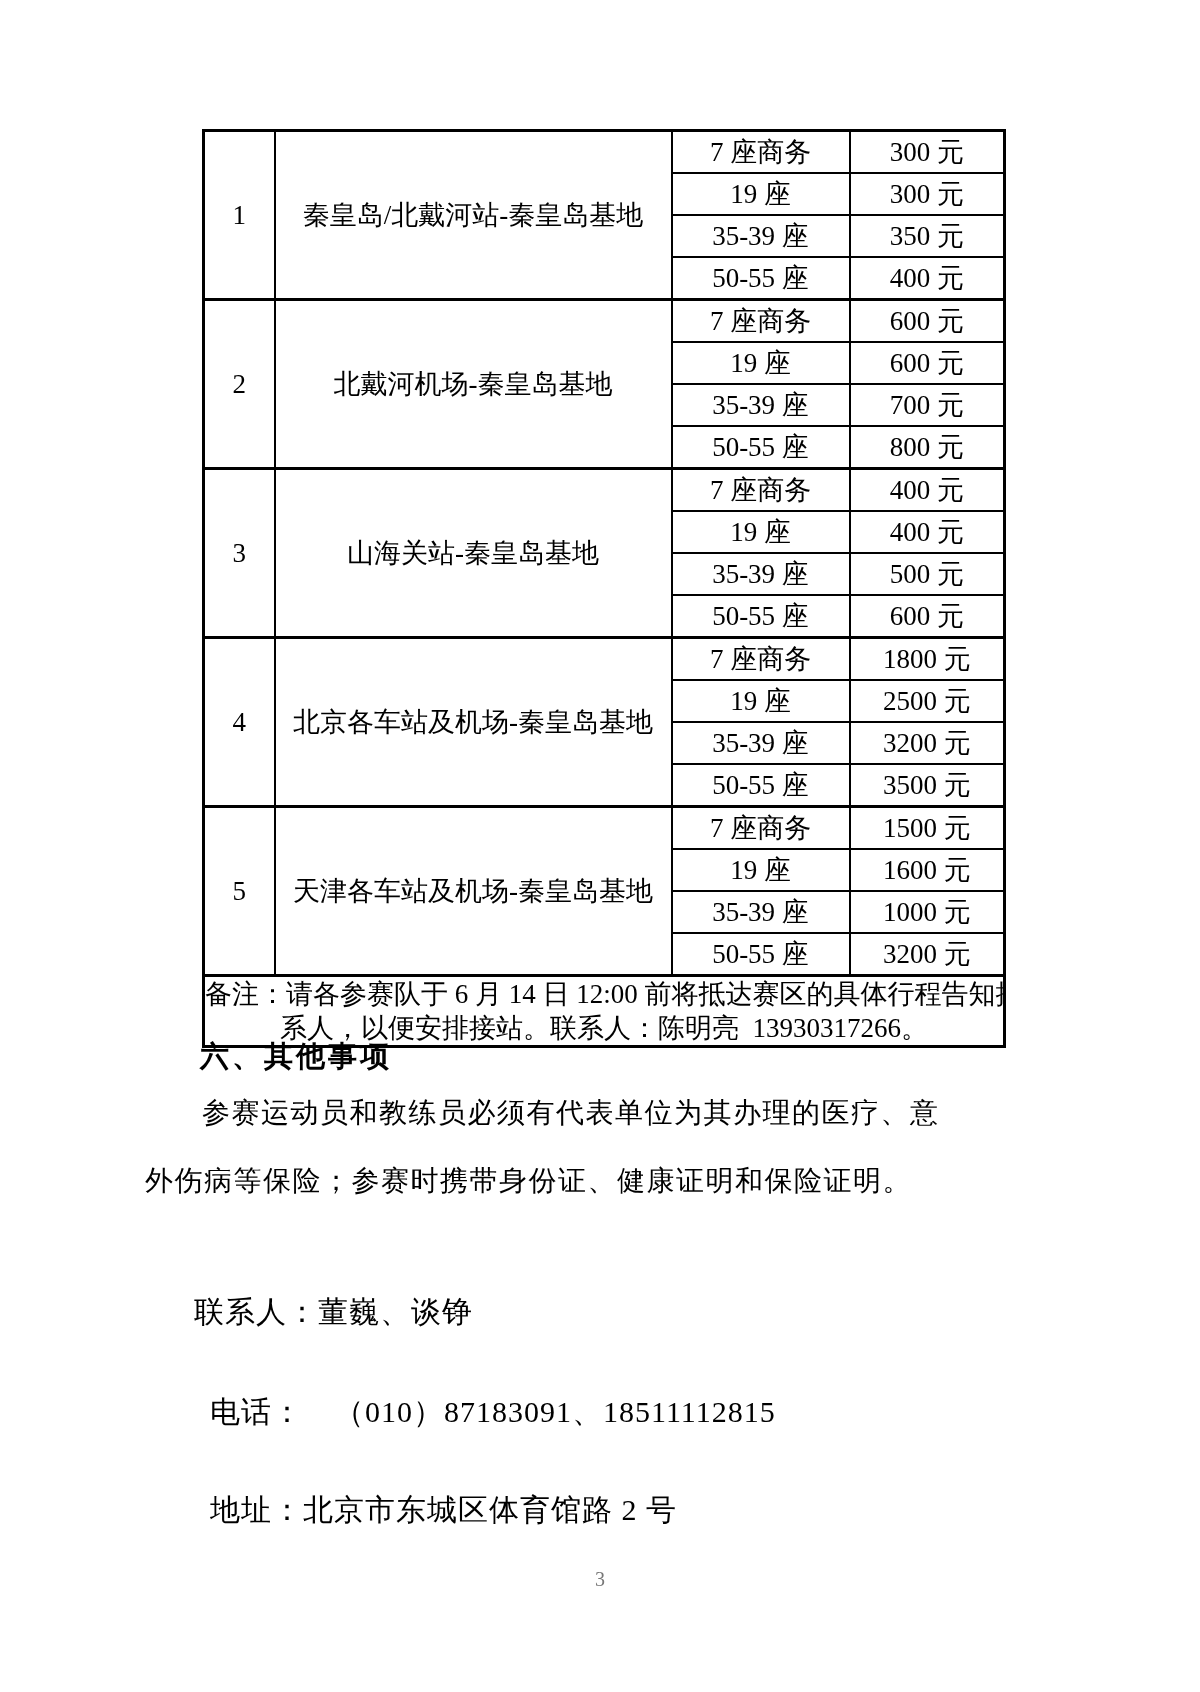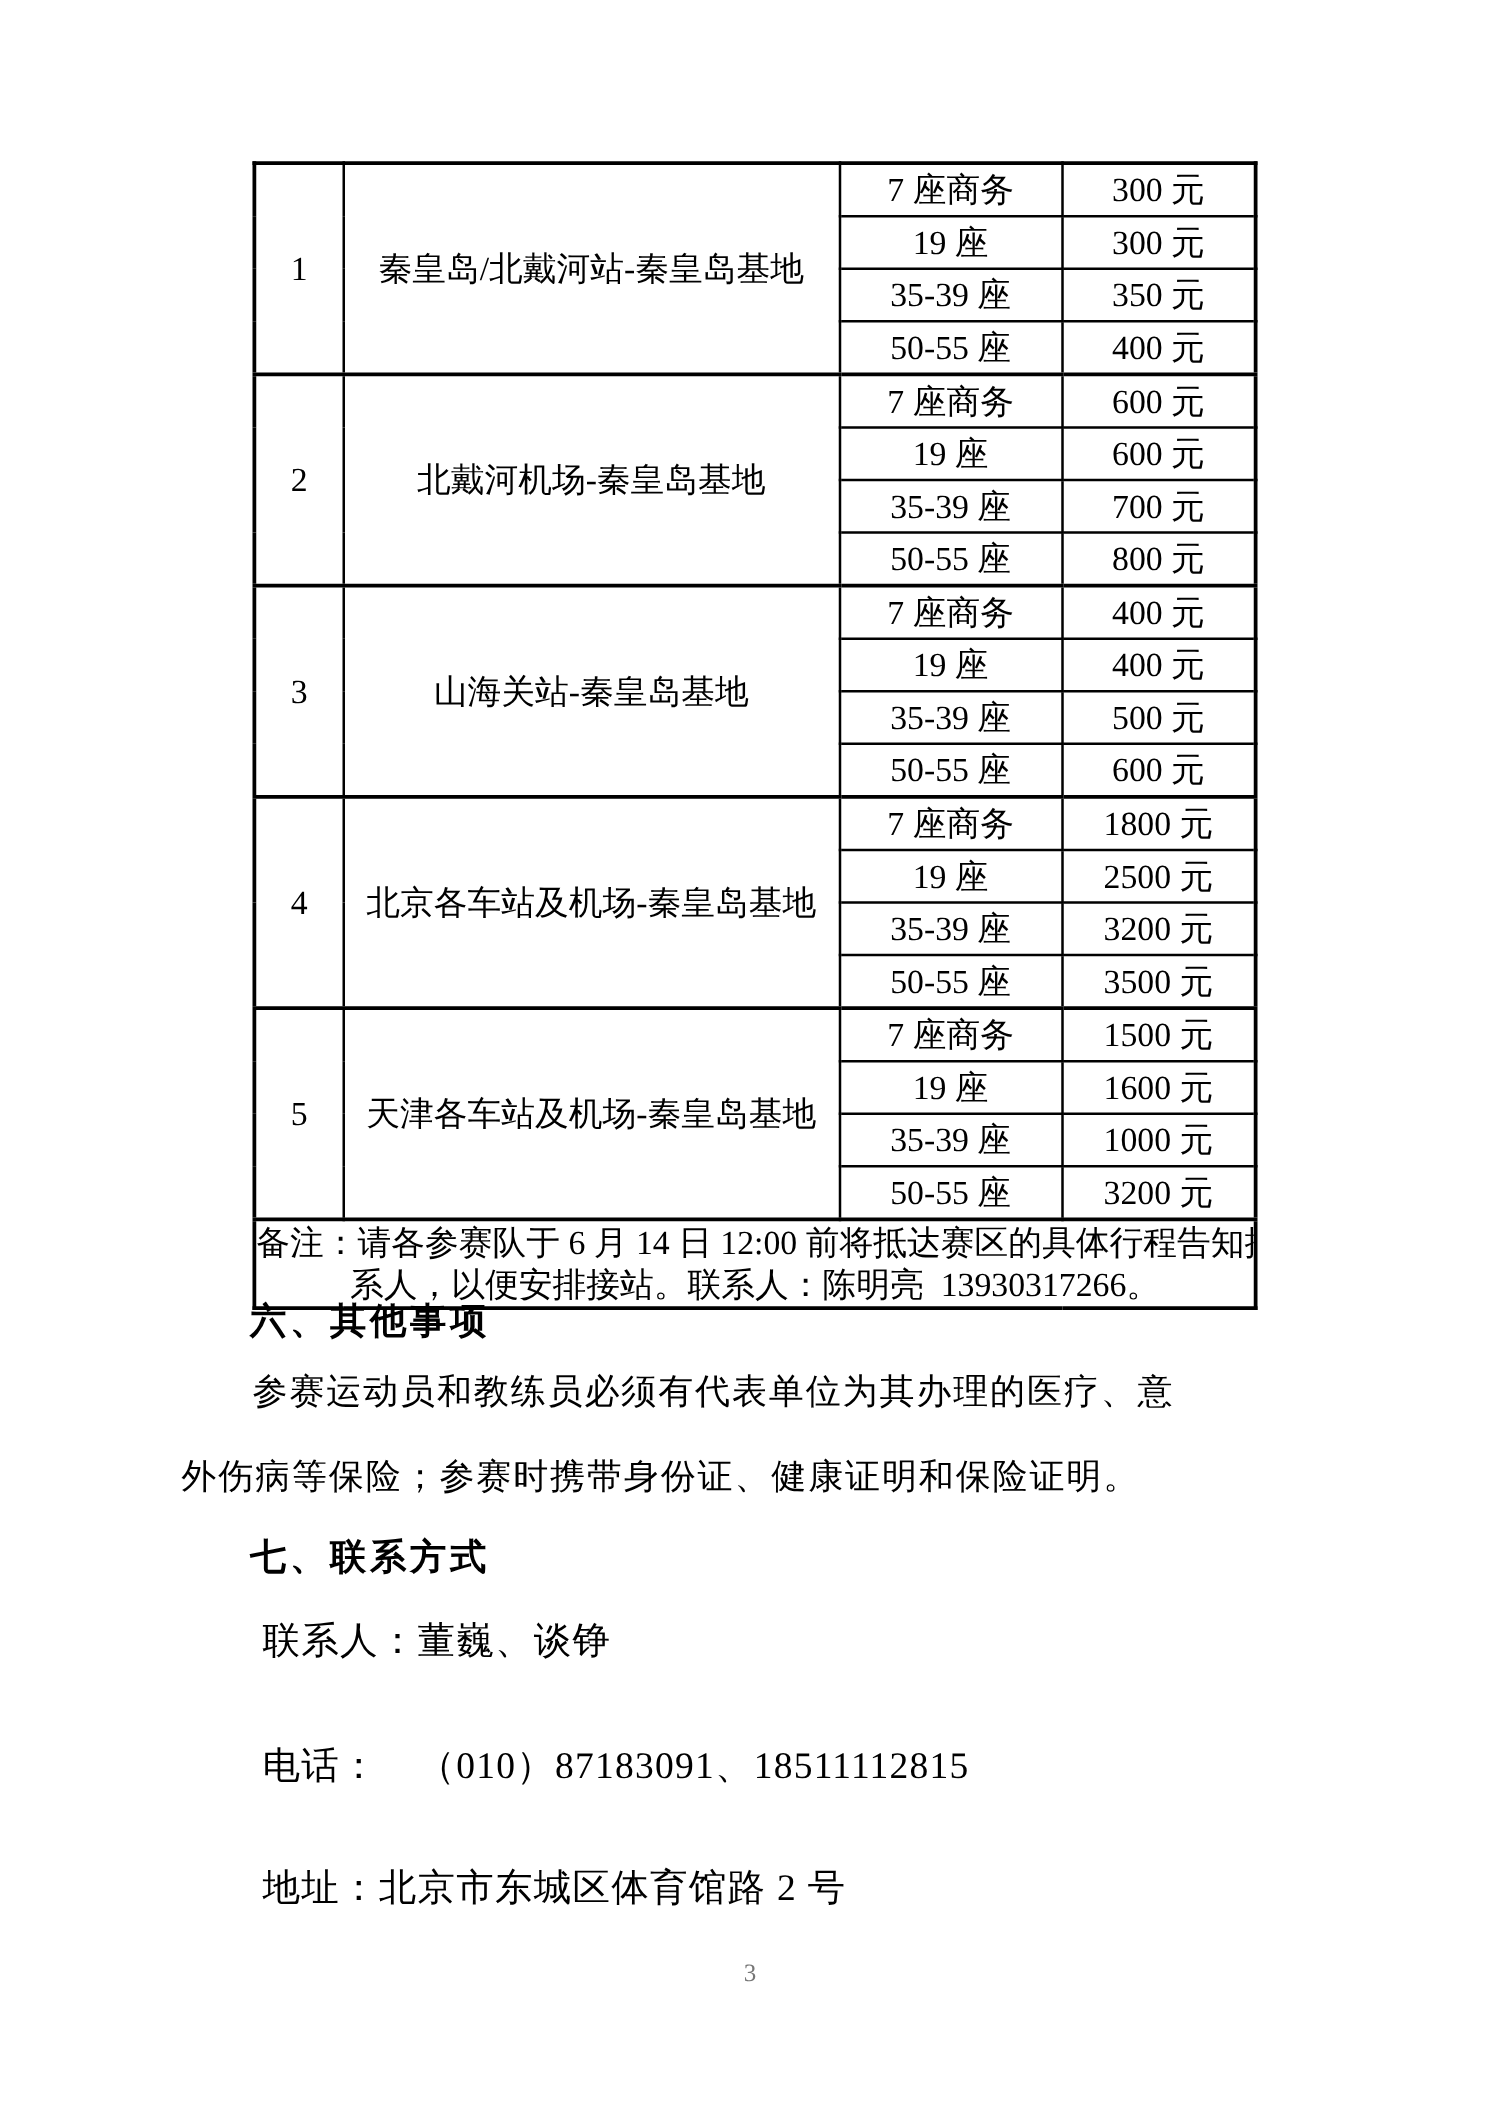--- a/index.html
+++ b/index.html
@@ -183,21 +183,20 @@
         </td>
       </tr>
     </tbody>
   </table>
 
   <div class="sec-heading" style="left:200px;top:1037px;">六、其他事项</div>
 
   <div class="body-line" style="left:202px;top:1094px;">参赛运动员和教练员必须有代表单位为其办理的医疗、意</div>
   <div class="body-line" style="left:145px;top:1162px;">外伤病等保险；参赛时携带身份证、健康证明和保险证明。</div>
 
-  <div class="sec-heading" style="left:200px;top:1226px;">七、联系方式</div>
-
-  <div class="contact-line" style="left:210px;top:1292px;">联系人：董巍、谈铮</div>
+
+  <div class="contact-line" style="left:194px;top:1292px;">联系人：董巍、谈铮</div>
   <div class="contact-line" style="left:210px;top:1354px;margin-top:38px;">电话：　（010）87183091、18511112815</div>
   <div class="contact-line" style="left:210px;top:1490px;">地址：北京市东城区体育馆路 2 号</div>
 
   <div class="page-number">3</div>
 
 </div>
 
 </body></html>

